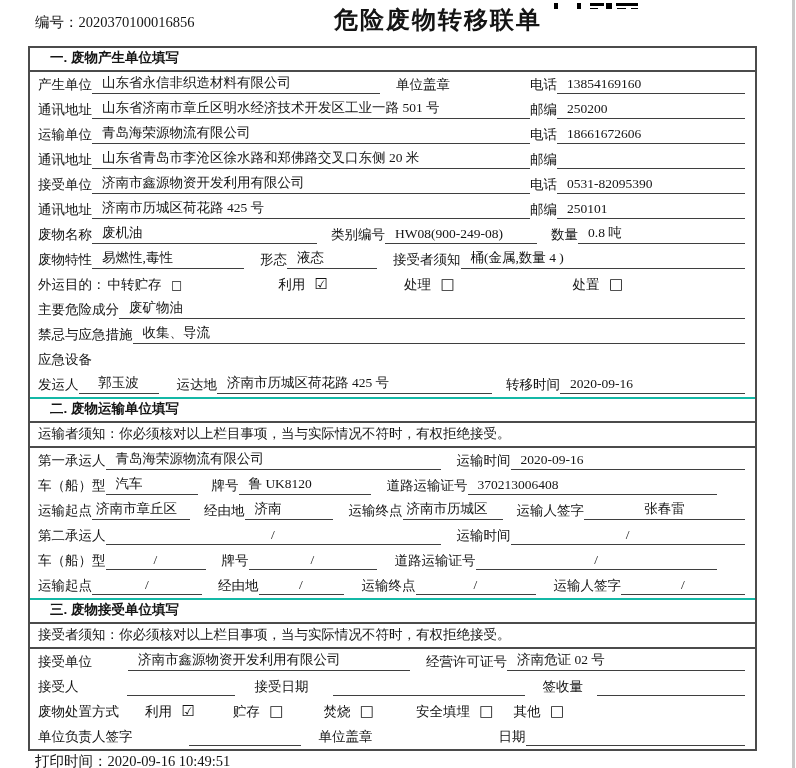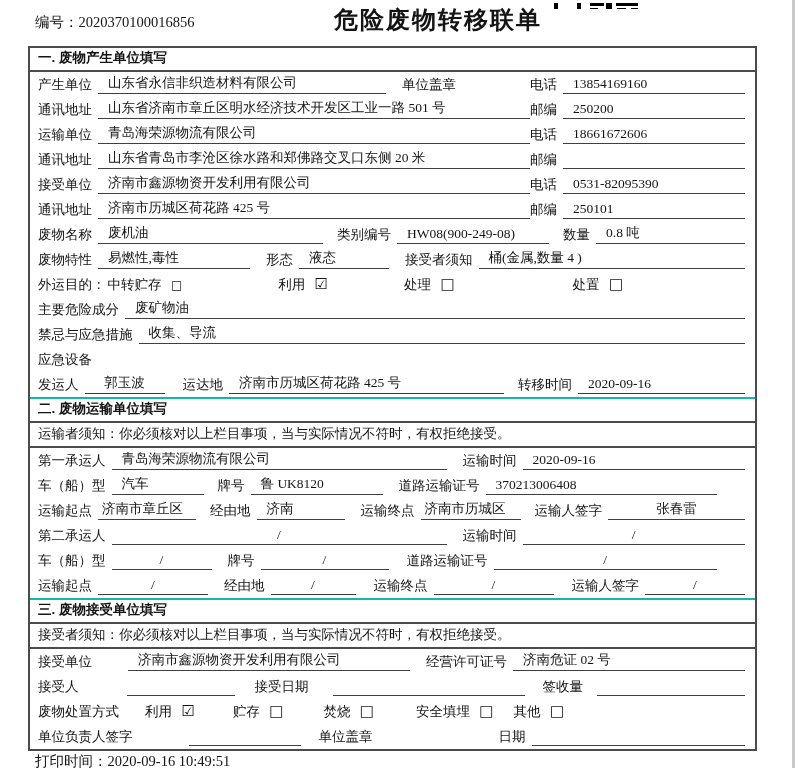--- a/index.html
+++ b/index.html
@@ -38,37 +38,37 @@
     position: absolute; left: 28px; top: 46px;
     width: 729px;
     border: 2px solid #4b4b4b;
     background: #fff;
   }
   .section { width: 100%; }
   .section + .section { border-top: 2px solid #14b8a6; }
   .sec-h {
     height: 24px;
     display: flex; align-items: center;
-    padding: 0 8px 2px 8px;
+    padding: 0 8px 2px 20px;
     font-family: "Liberation Sans", sans-serif;
     font-weight: bold; font-size: 13.5px;
     border-bottom: 2px solid #4b4b4b;
   }
   .row {
     display: flex; align-items: flex-end;
     height: 25px;
     padding: 0 10px 3px 8px;
   }
   .row.note { border-bottom: 2px solid #4b4b4b; }
   .lbl { white-space: nowrap; flex-shrink: 0; }
   .val {
     border-bottom: 1px solid #3f3f3f;
     white-space: nowrap; overflow: hidden;
     padding: 0 2px 1px 10px;
-    margin-left: 6px;
+    margin-left: 0;
     min-height: 17px;
   }
   .val.c { text-align: center; padding-left: 2px; }
   .grow { flex: 1 1 auto; }
   .rgroup {
     margin-left: auto; flex-shrink: 0;
     width: 215px;
     display: flex; align-items: flex-end;
   }
   .rgroup .val { flex: 1 1 auto; }

